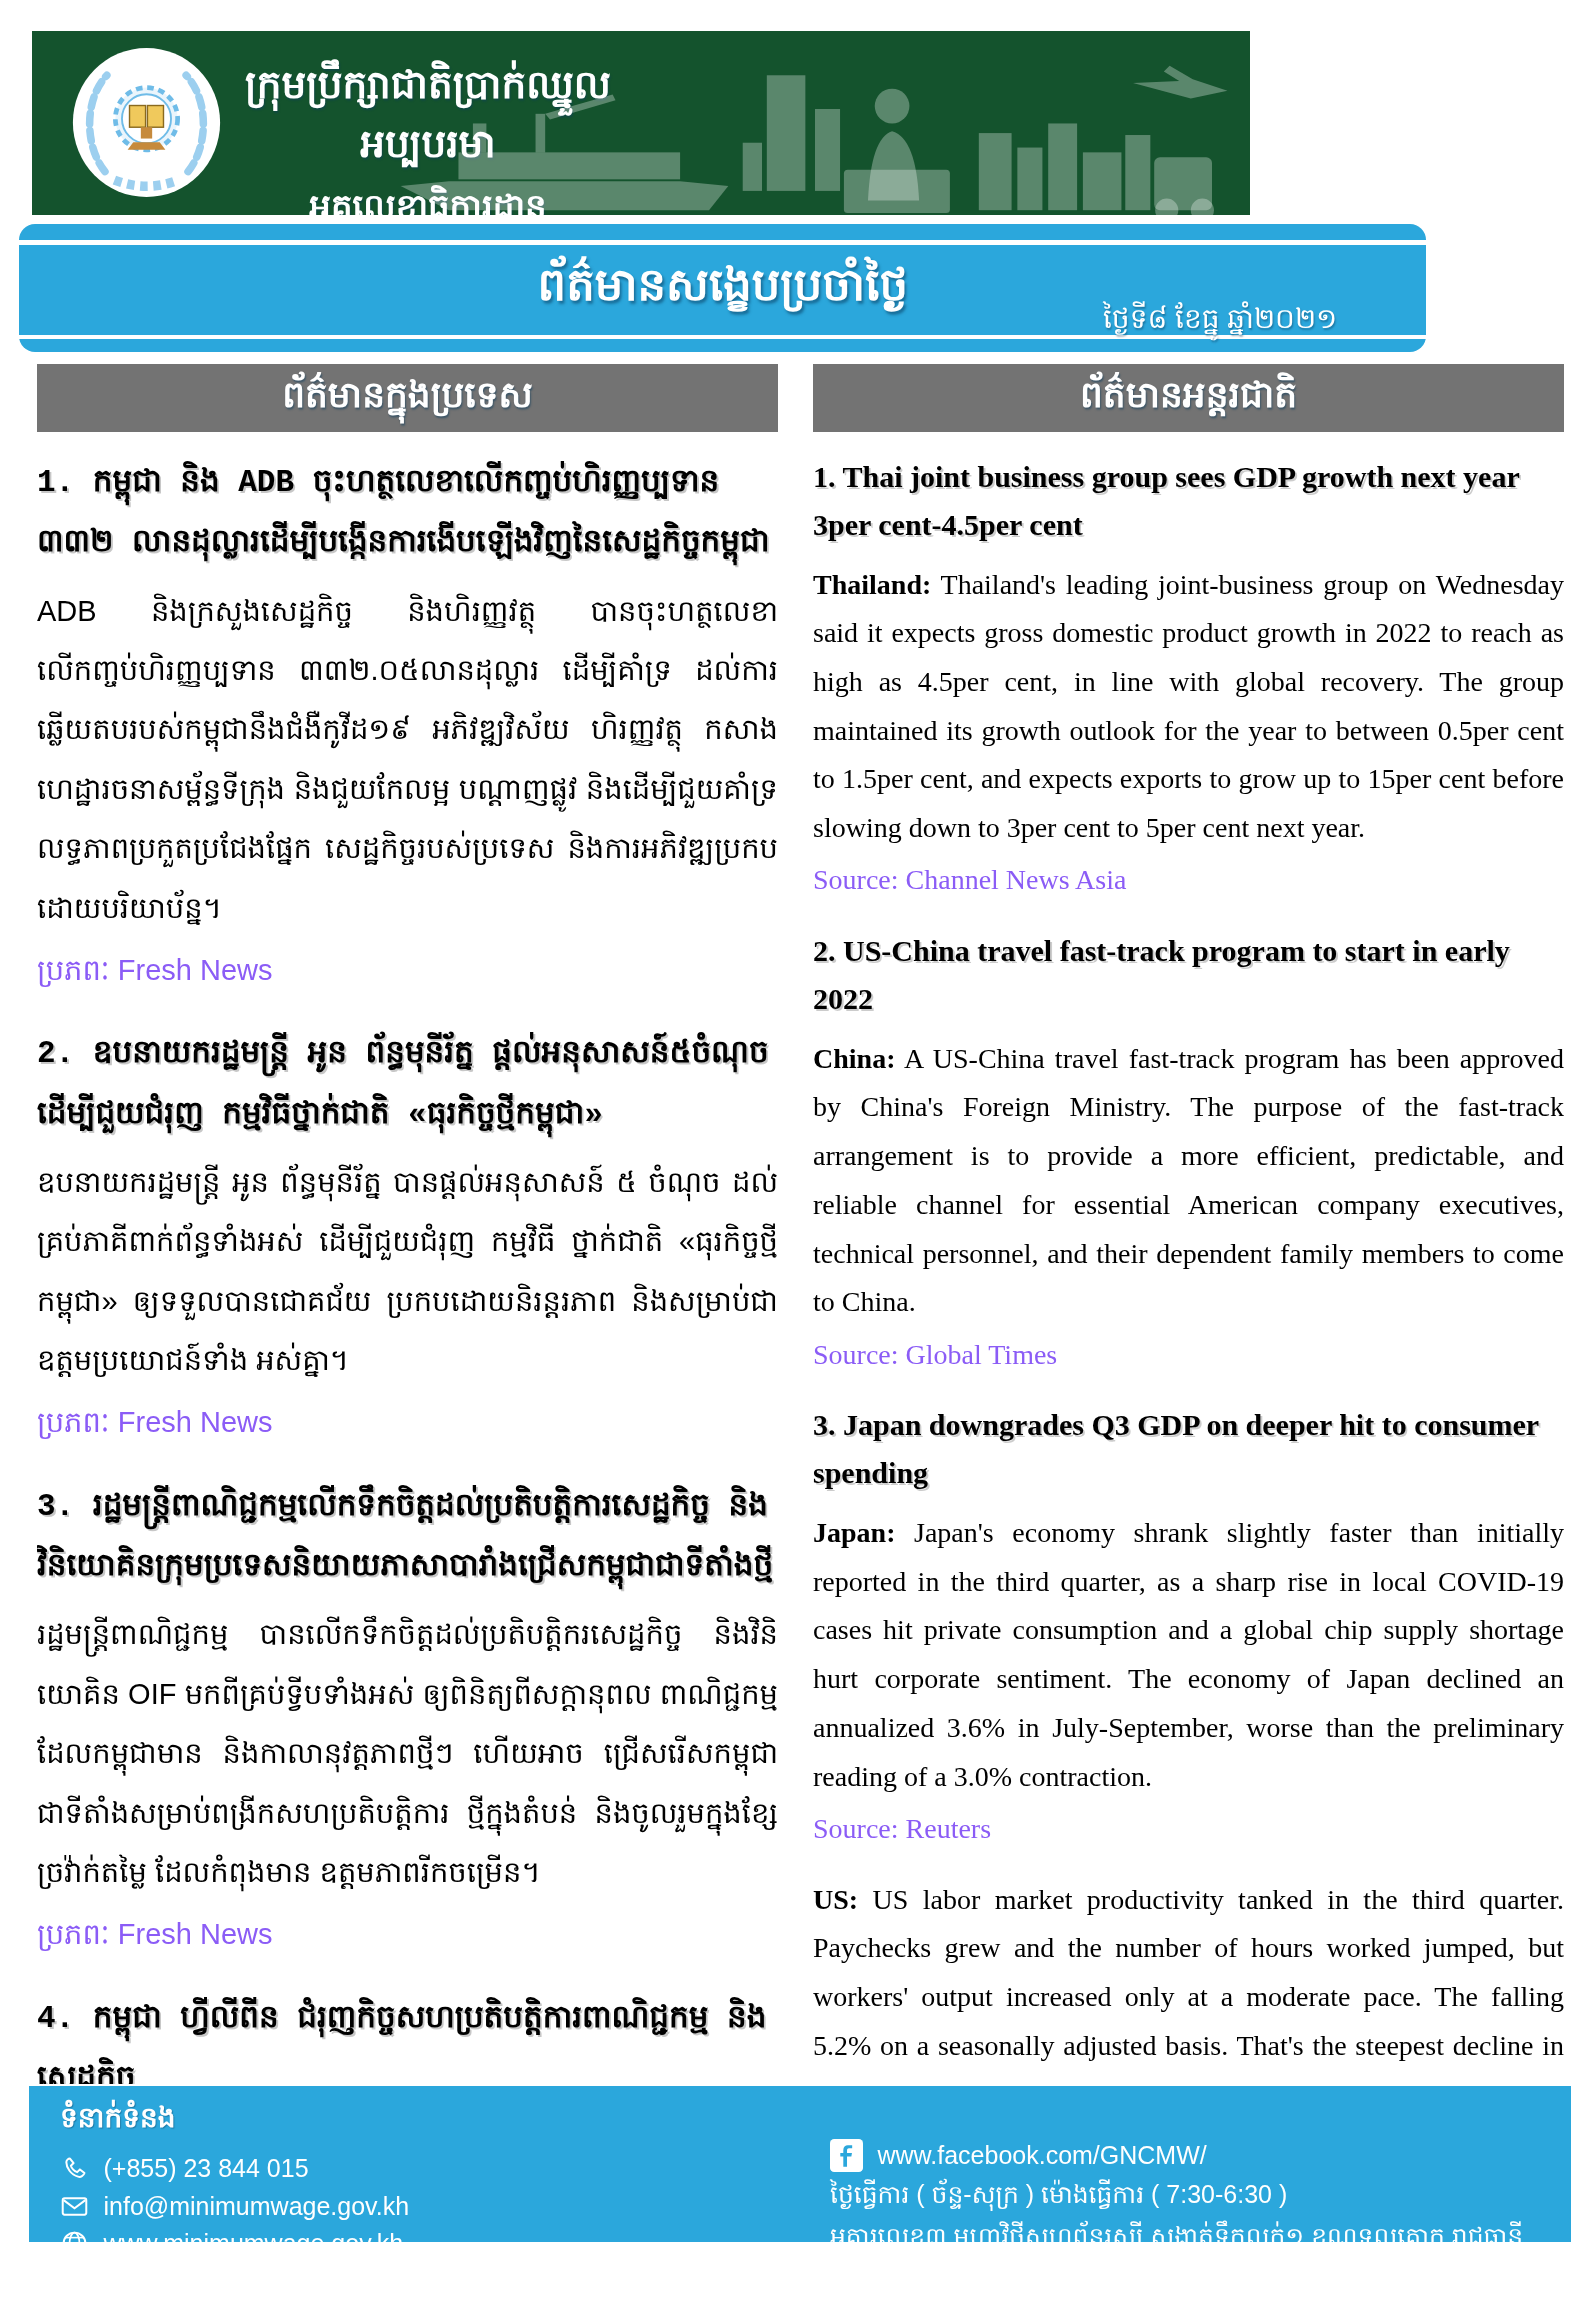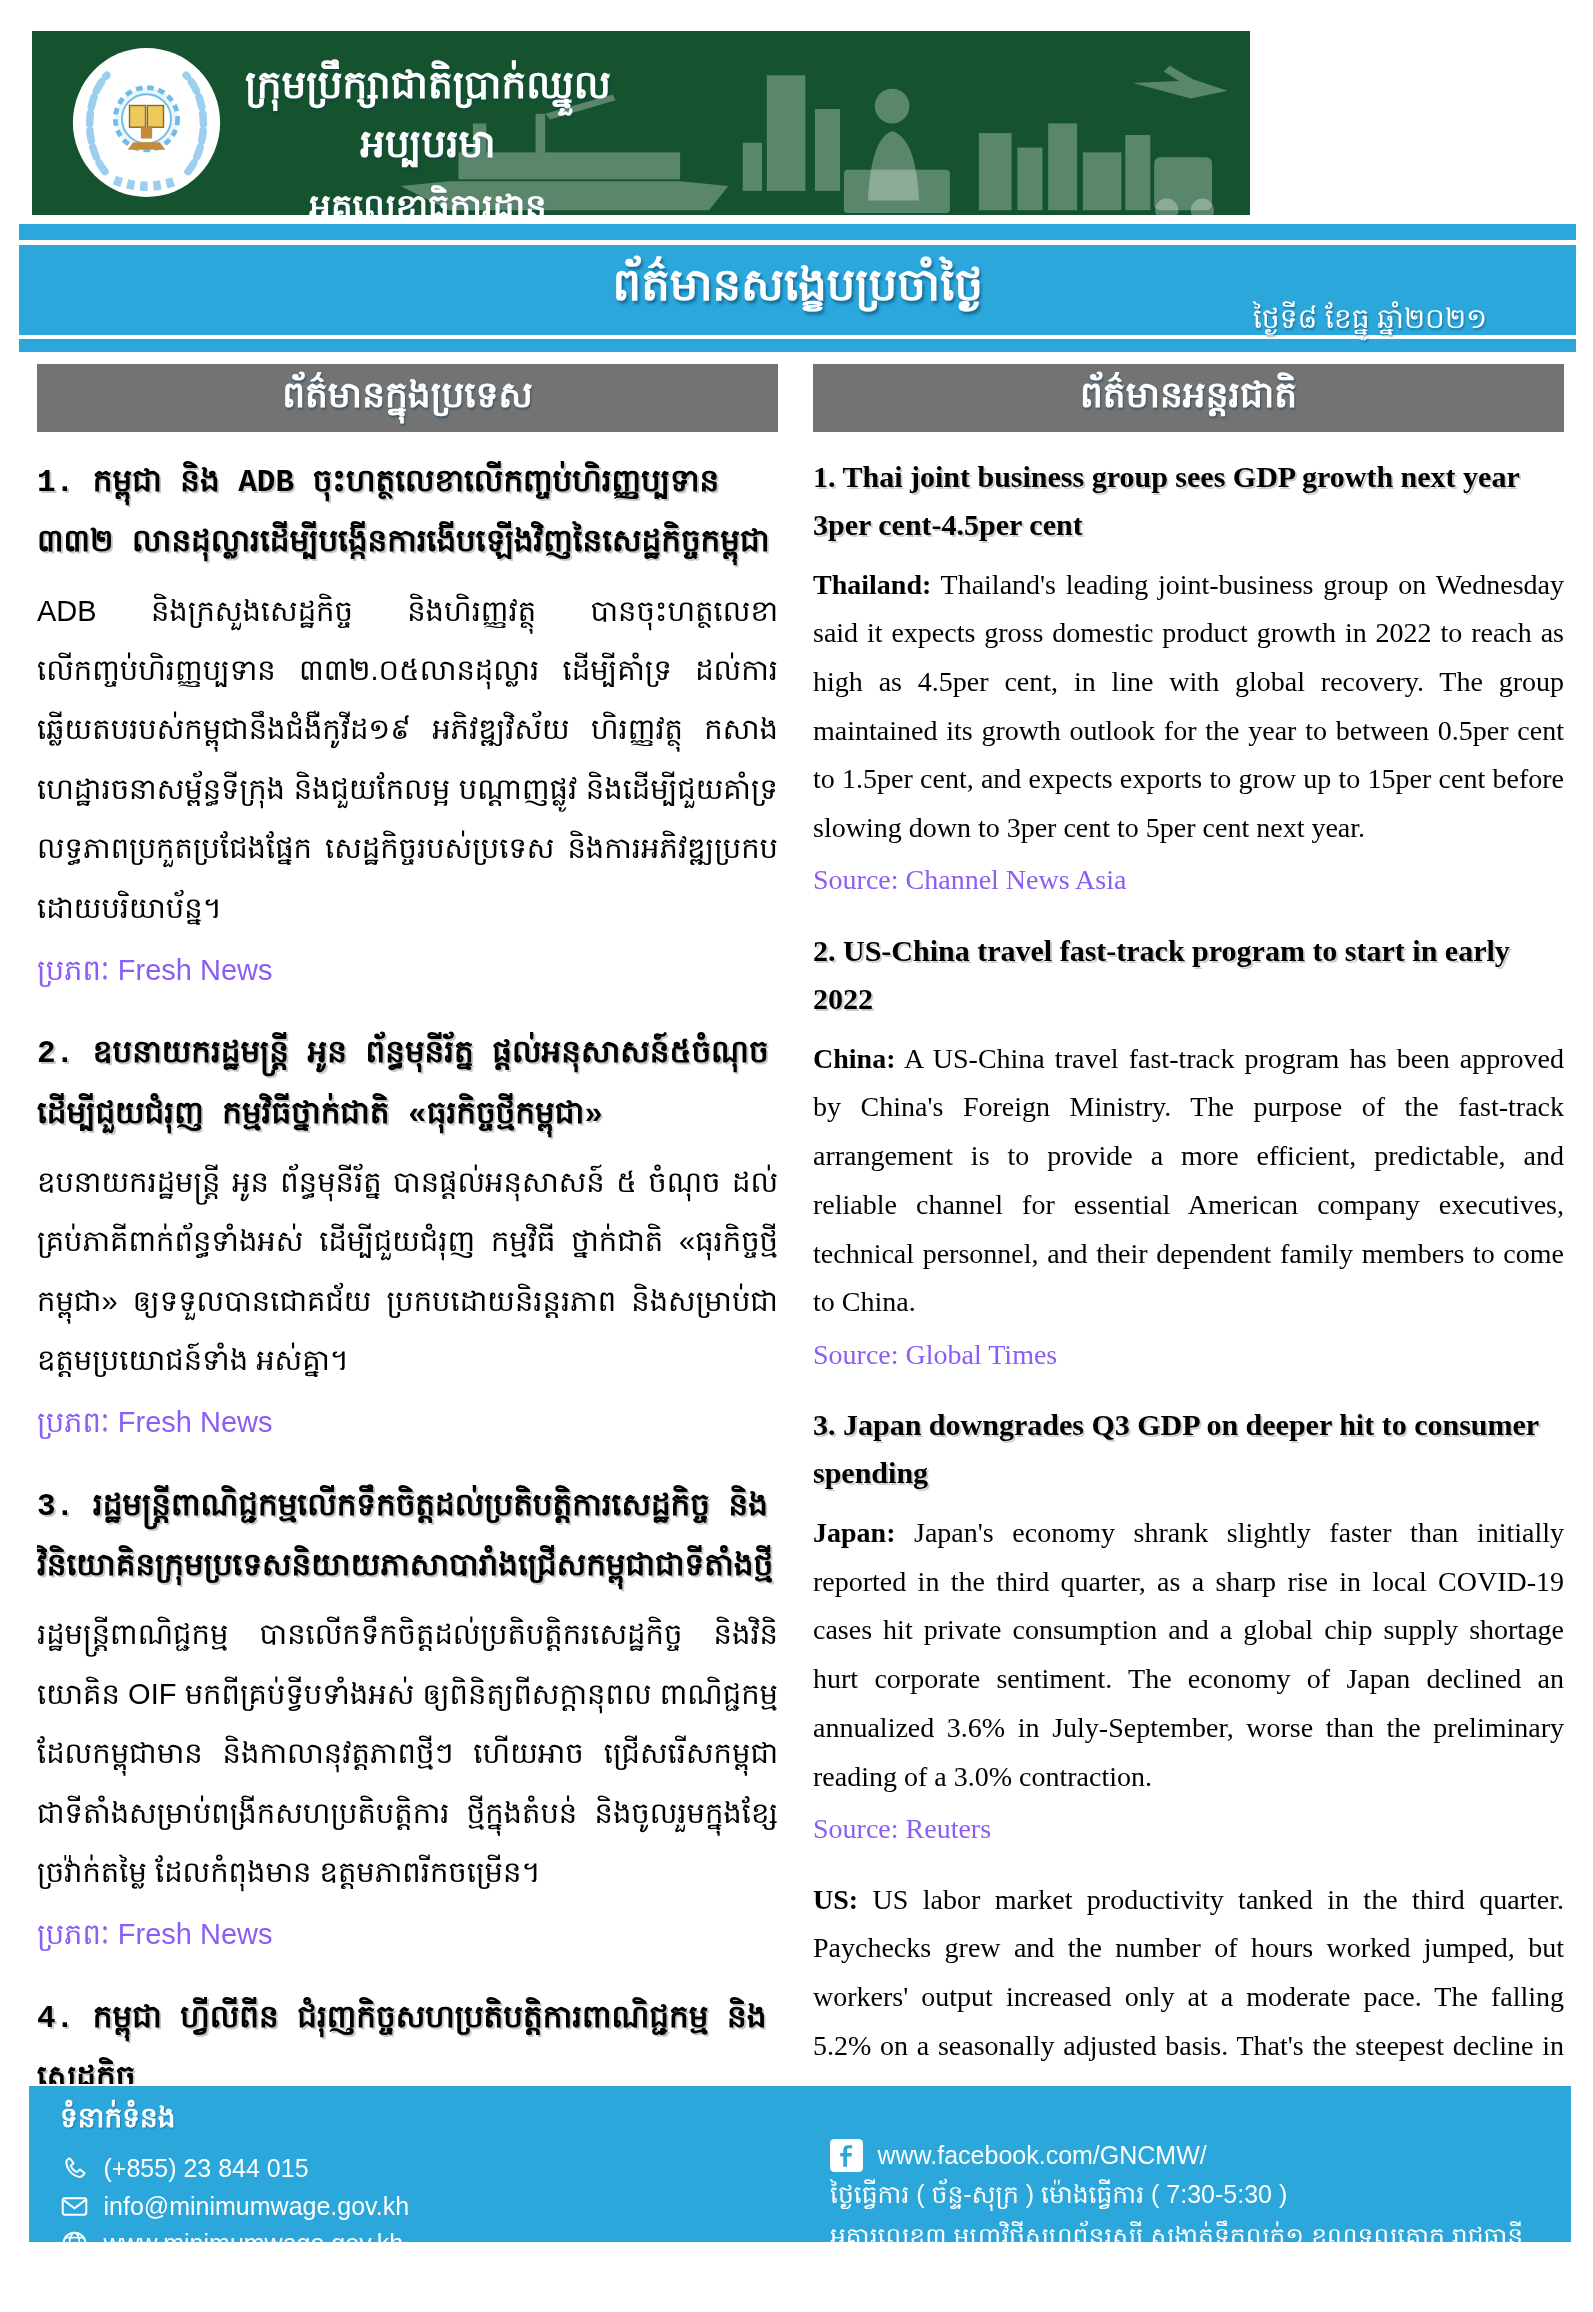--- a/index.html
+++ b/index.html
@@ -9,21 +9,21 @@
   
   .masthead{position:absolute;left:32px;top:31px;width:1218px;height:184px;background:#14532d;overflow:hidden;}
   .logo{position:absolute;left:39px;top:16.4px;width:151px;height:151px;}
   .org-name{position:absolute;left:203px;top:25px;width:386px;text-align:center;color:#fff;font-weight:bold;
             text-shadow:1px 1.9px 1.9px rgba(10,60,95,.45);}
   .org-name .l1{font-size:39px;line-height:1.5;}
   .org-name .l2{font-size:34px;line-height:1.5;margin-top:7.7px;}
   .skyline{position:absolute;right:9.7px;bottom:0;width:850px;height:159px;}
 
   
-  .banner{position:absolute;left:19.3px;top:224px;width:1557px;height:128px;background:#2BA7DC;}
+  .banner{position:absolute;left:19.3px;top:224px;width:1407px;height:128px;background:#2BA7DC;border-radius:16px;}
   .banner .rule{position:absolute;left:0;right:0;height:4.8px;background:#fff;}
   .banner .rule.top{top:16.4px}
   .banner .rule.bot{bottom:12.6px}
   .banner-title{position:absolute;top:32px;left:0;width:100%;text-align:center;color:#fff;font-weight:bold;
                 font-size:45px;text-shadow:1.9px 2.9px 2.9px rgba(8,58,92,.55);}
   .banner-date{position:absolute;right:89px;top:77px;color:#fff;font-size:28px;
                text-shadow:1px 1.9px 1.9px rgba(8,58,92,.45);}
 
   
   .col{position:absolute;top:364px;height:1720px;overflow:hidden;}
@@ -198,21 +198,21 @@
       <div class="f-row">
         <span class="ico">
           <svg width="33" height="33" viewBox="0 0 32 32">
               <rect width="32" height="32" rx="4" fill="#fff"></rect>
               <path d="M21.5 9 h-3.2 c-1 0 -1.8 0.9 -1.8 2 V13.5 H21.3 L20.7 17 H16.5 V27 H12.9 V17 H10 V13.5 h2.9 v-2.7 C12.9 7.7 14.8 6 17.3 6 h4.2 z" fill="#2BA7DC"></path>
             </svg>
         </span>
         <span>www.facebook.com/GNCMW/</span>
       </div>
       <div class="f-row">
-        <span>ថ្ងៃធ្វើការ ( ច័ន្ទ-សុក្រ ) ម៉ោងធ្វើការ ( 7:30-5:30 )</span>
+        <span>ថ្ងៃធ្វើការ ( ច័ន្ទ-សុក្រ ) ម៉ោងធ្វើការ ( 7:30-6:30 )</span>
       </div>
       <div class="f-row">
         <span>អគារលេខ៣ មហាវិថីសហព័ន្ធរុស្ស៊ី សង្កាត់ទឹកល្អក់១ ខណ្ឌទួលគោក រាជធានីភ្នំពេញ</span>
       </div>
     </div>
   </footer>
 
 </div>
 
 

